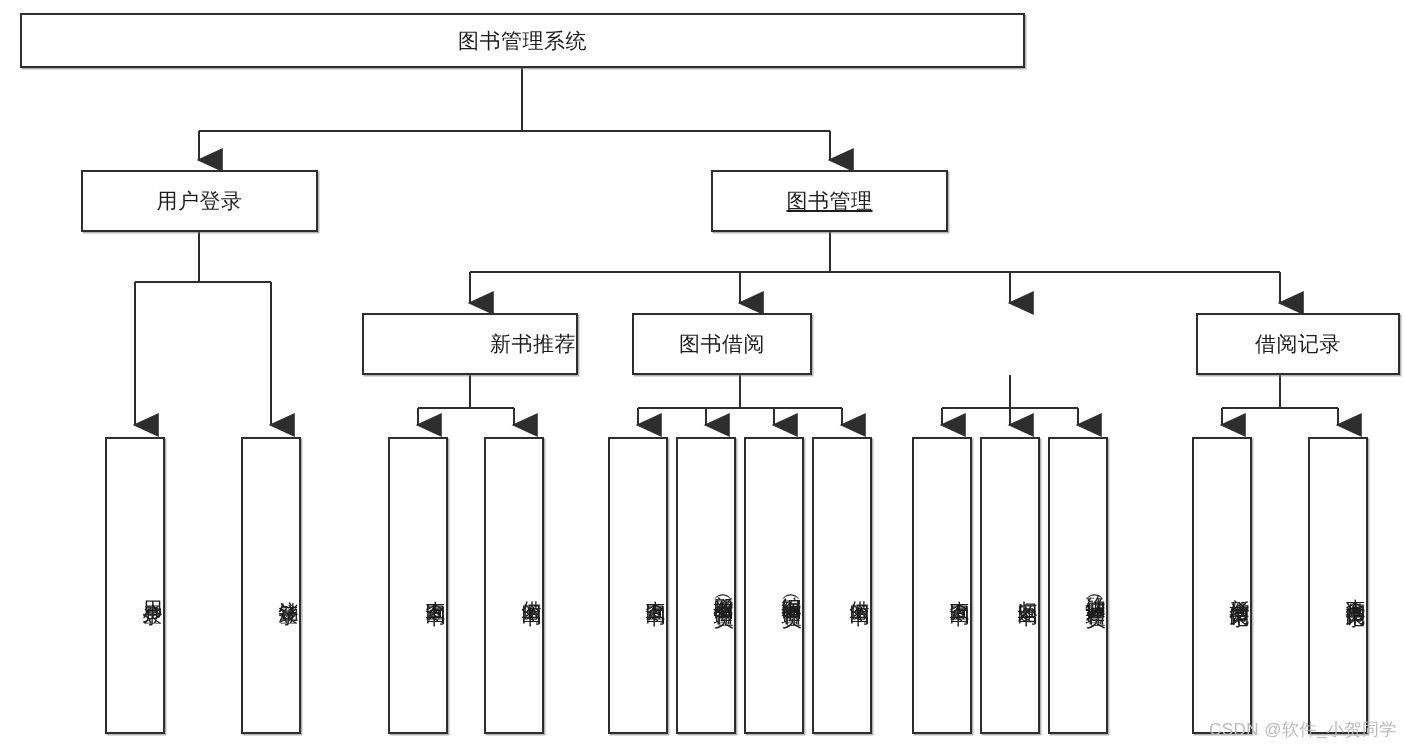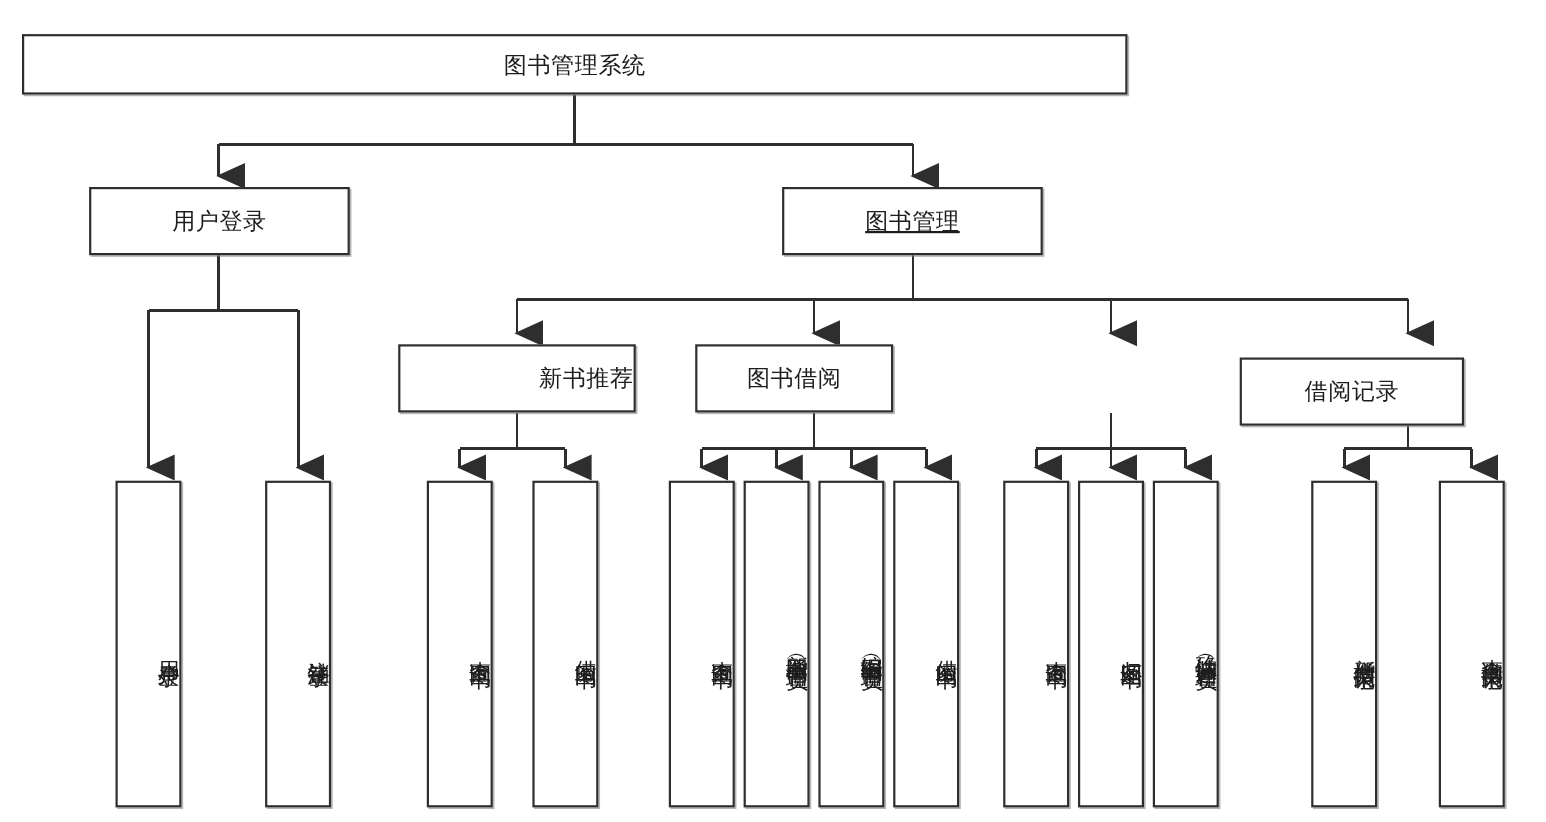--- a/index.html
+++ b/index.html
@@ -114,38 +114,38 @@
       <path d="M 1010 408 L 1010 425" marker-end="url(#arrow)"></path>
       <path d="M 1078 408 L 1078 425" marker-end="url(#arrow)"></path>
 
       <path d="M 1280 375 L 1280 408"></path>
       <path d="M 1222 408 L 1338 408"></path>
       <path d="M 1222 408 L 1222 425" marker-end="url(#arrow)"></path>
       <path d="M 1338 408 L 1338 425" marker-end="url(#arrow)"></path>
     </g>
   </svg>
 
-  <div class="node horiz" style="left:20px; top:13px; width:1005px; height:55px;margin-top:18px;">
+  <div class="node horiz" style="left:20px; top:13px; width:1005px; height:55px;">
     <span>图书管理系统</span>
   </div>
 
   <div class="node horiz" style="left:81px; top:170px; width:237px; height:62px;">
     <span>用户登录</span>
   </div>
   <div class="node horiz" style="left:711px; top:170px; width:237px; height:62px;text-decoration:underline;">
     <span>图书管理</span>
   </div>
 
   <div class="node horiz" style="left:362px; top:313px; width:216px; height:62px;justify-content:flex-end;">
     <span>新书推荐</span>
   </div>
   <div class="node horiz" style="left:632px; top:313px; width:180px; height:62px;">
     <span>图书借阅</span>
   </div>
-  <div class="node horiz" style="left:1127px; top:313px; width:204px; height:62px;margin-top:12px;">
+  <div class="node horiz" style="left:1196px; top:313px; width:204px; height:62px;">
     <span>借阅记录</span>
   </div>
 
   <div class="node leaf" style="left:105px; top:437px; width:60px; height:297px;">
     <span class="leaf-text">用户登录</span>
   </div>
   <div class="node leaf" style="left:241px; top:437px; width:60px; height:297px;">
     <span class="leaf-text">注销登录</span>
   </div>
 
@@ -179,14 +179,15 @@
     <span class="leaf-text">确认归还（管理员）</span>
   </div>
 
   <div class="node leaf" style="left:1192px; top:437px; width:60px; height:297px;">
     <span class="leaf-text">新增借阅记录</span>
   </div>
   <div class="node leaf" style="left:1308px; top:437px; width:60px; height:297px;">
     <span class="leaf-text">查询借阅记录</span>
   </div>
 
+  <div id="watermark">CSDN @软件_小贺同学</div>
 
 </div>
 
 </body></html>

